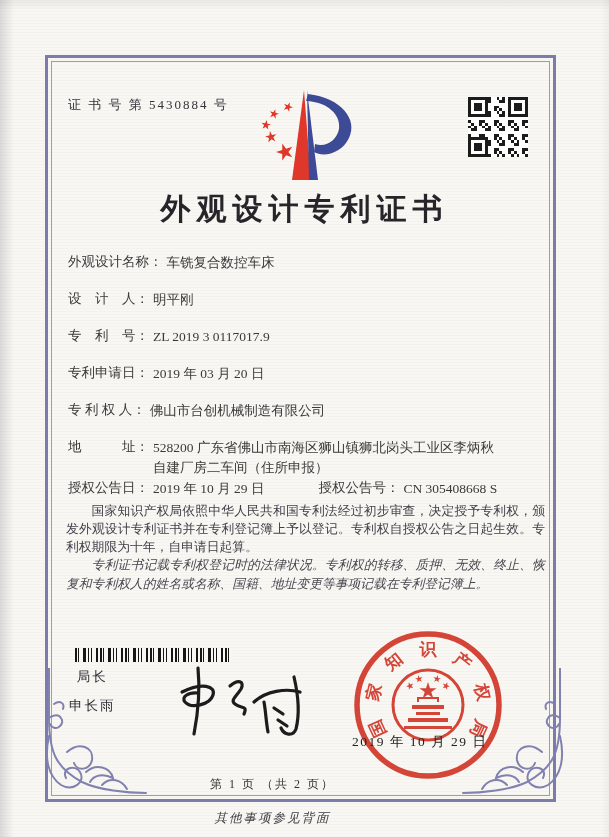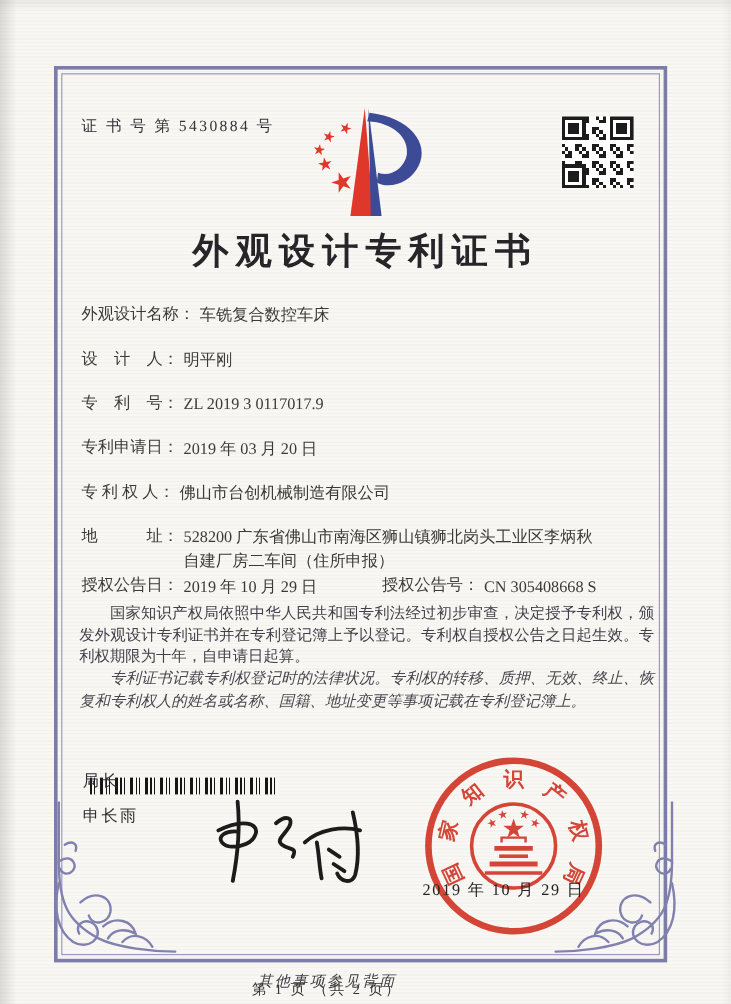--- a/index.html
+++ b/index.html
@@ -43,27 +43,27 @@
   .paras{position:absolute;left:66px;top:502px;width:479px;font-size:12.8px;line-height:1.42;text-align:justify;color:#40404a;}
   .paras p{margin:0;text-indent:2em;}
   .paras p.italic{font-style:italic;color:#47474f;}
   .barcode{
     position:absolute;left:75px;top:648px;width:158px;height:14px;z-index:2;
     background:repeating-linear-gradient(90deg,
       #161616 0 2px,#f9f7f3 2px 3px,#161616 3px 4px,#f9f7f3 4px 8px,
       #161616 8px 11px,#f9f7f3 11px 13px,#161616 13px 14px,#f9f7f3 14px 16px,
       #161616 16px 17px,#f9f7f3 17px 21px,#161616 21px 23px,#f9f7f3 23px 25px);
   }
-  .director{position:absolute;left:69px;top:642px;font-size:13.5px;z-index:3;color:#2e2e34;}
+  .director{position:absolute;left:69px;top:668px;font-size:13.5px;z-index:3;color:#2e2e34;text-align:center;}
   .director div{margin-bottom:11px;letter-spacing:2px;}
   .signature{position:absolute;left:170px;top:650px;z-index:3;}
   .seal{position:absolute;left:348px;top:625px;z-index:1;mix-blend-mode:multiply;opacity:0.93;}
   #seal-ring text{font-size:17px;font-weight:700;font-family:"Liberation Serif","DejaVu Serif",serif;}
   .seal-date{position:absolute;left:352px;top:733px;z-index:3;font-size:13.5px;letter-spacing:1.5px;color:#222;}
-  .page-ind{position:absolute;left:0;top:776px;width:545px;text-align:center;font-size:12px;letter-spacing:2px;z-index:3;color:#333;margin-top:40px;}
+  .page-ind{position:absolute;left:0;top:776px;width:545px;text-align:center;font-size:12px;letter-spacing:2px;z-index:3;color:#333;}
   .back-note{position:absolute;left:0;top:810px;width:545px;text-align:center;font-size:12.5px;font-style:italic;letter-spacing:2px;color:#3c3c42;}
 </style>
 </head>
 <body>
 
 <div class="paper">
 
   <div class="frame"></div>
 
   <svg class="orn orn-left" width="112" height="132" viewBox="0 0 112 132">

